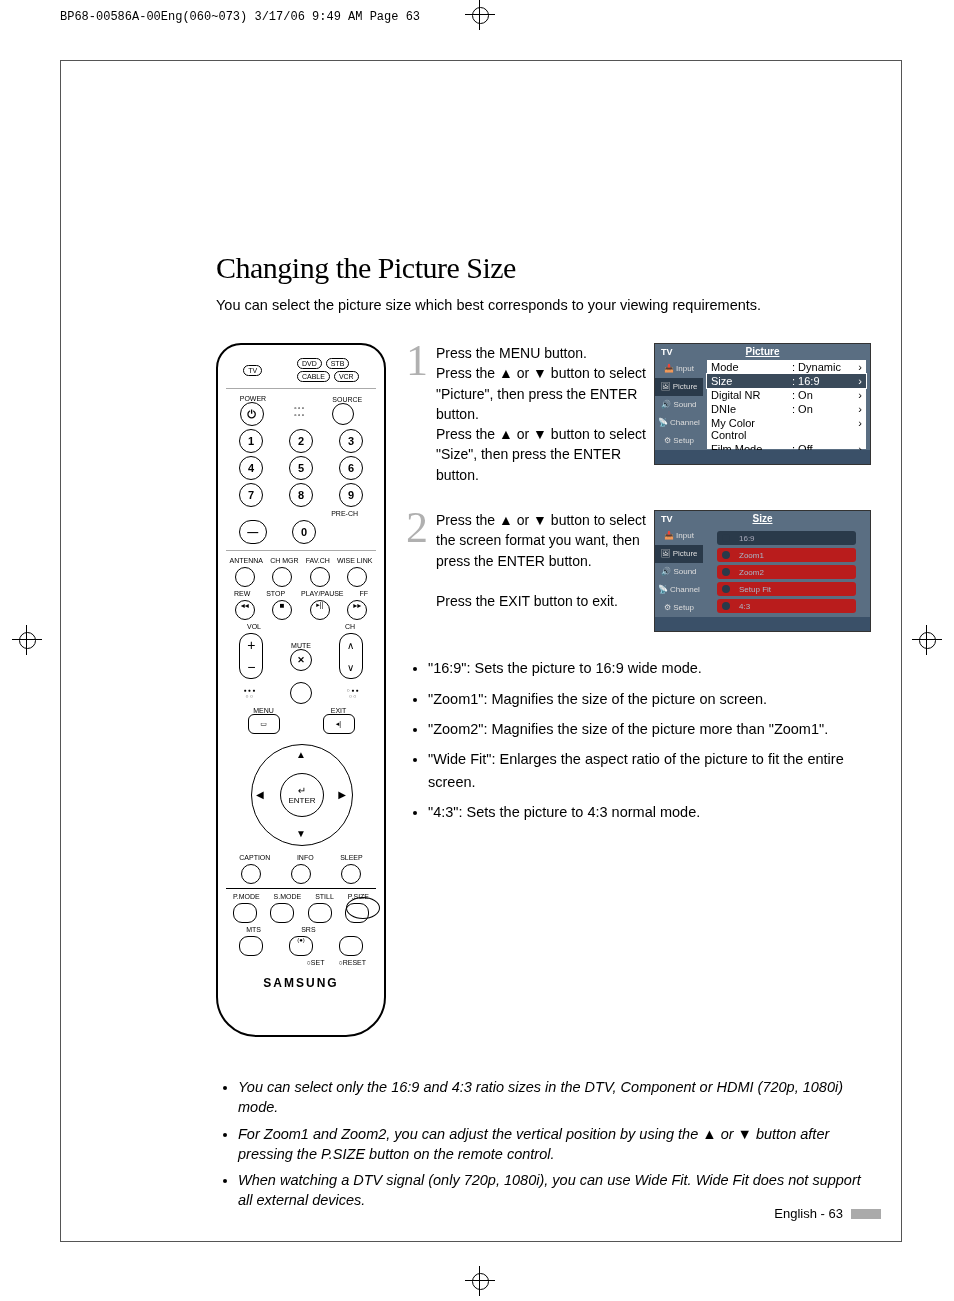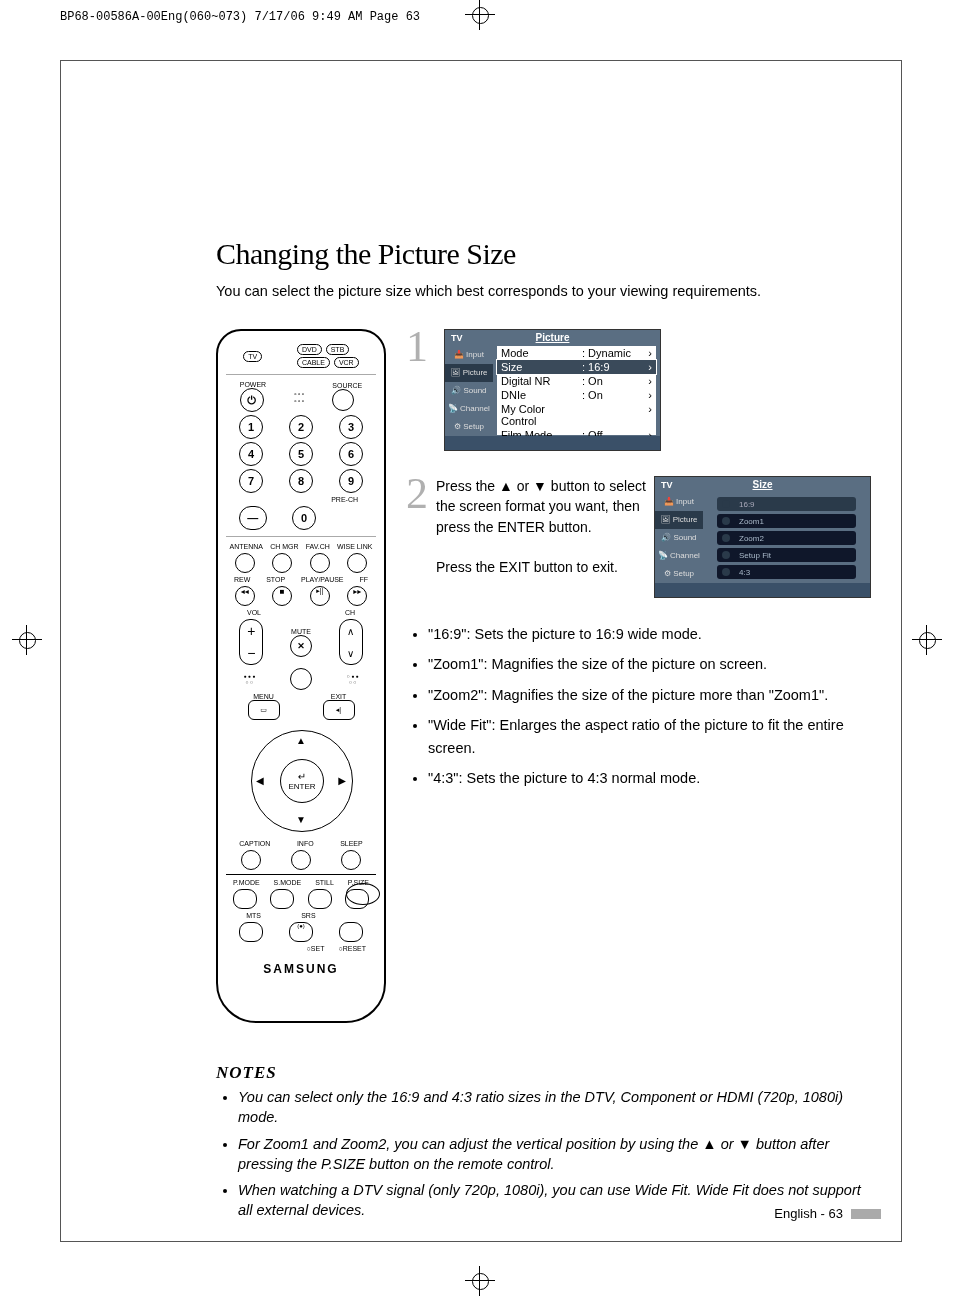--- a/index.html
+++ b/index.html
@@ -47,21 +47,21 @@
     top: 14px; left: 0; height: 1px; width: 30px; background: #000;
   }
   .reg-mark .circ {
     position: absolute;
     left: 7px; top: 7px; width: 15px; height: 15px; border:1px solid #000; border-radius:50%;
   }
 
   .content {
     position: absolute;
     left: 155px;
-    top: 176px;
+    top: 190px;
     width: 655px;
   }
   h1.title {
     font-family: "Times New Roman", Georgia, serif;
     font-weight: normal;
     font-size: 30px;
     letter-spacing: -0.5px;
     margin: 0 0 12px 0;
   }
   .intro {
@@ -170,21 +170,21 @@
   .osd .main .mrow.hl { background:#3a4a5a; color:#fff; border:1px solid #fff; margin:-1px;}
   .osd .foot {
     position:absolute; left:0; right:0; bottom:0; height:14px; background:#3a5068;
     display:flex; justify-content:flex-end; gap:8px; padding:0 4px; align-items:center; font-size:8px;
   }
   .osd .foot span { opacity:0.9;margin-top:40px;}
   
   .osd2 .main { background:transparent;}
   .osd2 .opt-list { display:flex; flex-direction:column; gap:3px; padding:4px 10px;}
   .osd2 .opt {
-    height:14px; background:#0f172a; border-radius:3px; display:flex; align-items:center;
+    height:14px; background:#b91c1c; border-radius:3px; display:flex; align-items:center;
     font-size:8px; color:#a8b8c8; padding-left:22px; position:relative;
   }
   .osd2 .opt::before {
     content:""; position:absolute; left:5px; top:3px; width:8px; height:8px; border-radius:50%; background:#2a3a4a;
   }
   .osd2 .opt.hl { background:#2a3a4a; color:#aab;}
 
   h2.alt-method {
     font-family: Arial, sans-serif;
     font-size: 16px;
@@ -225,21 +225,21 @@
     position:absolute;
     width: 32px;
     height: 20px;
     border: 1.5px solid #000;
     border-radius: 50%;
   }
 </style>
 </head>
 <body>
 
-<div class="print-header">BP68-00586A-00Eng(060~073)  7/17/06  9:49 AM  Page 63</div>
+<div class="print-header">BP68-00586A-00Eng(060~073)  3/17/06  9:49 AM  Page 63</div>
 
 <div class="reg-mark top">
     <div class="circ"></div>
   </div>
 <div class="reg-mark bottom">
     <div class="circ"></div>
   </div>
 <div class="reg-mark left">
     <div class="circ"></div>
   </div>
@@ -411,20 +411,23 @@
             <span>○<span>SET</span></span>
             <span>○<span>RESET</span></span>
           </div>
           <div class="logo">SAMSUNG</div>
         </div>
       </div>
 
       <div class="right-col">
         <div class="step">
           <div class="step-num">1</div>
+          <div class="step-text" style="white-space:pre-line;">Press the MENU button.
+Press the ▲ or ▼ button to select "Picture", then press the ENTER button.
+Press the ▲ or ▼ button to select "Size", then press the ENTER button.</div>
           <div class="osd">
             <div class="tv-label">TV</div>
             <div class="osd-title">Picture</div>
             <div class="side">
               <div class="item">📥 <span>Input</span></div>
               <div class="item active">🖼 <span>Picture</span></div>
               <div class="item">🔊 <span>Sound</span></div>
               <div class="item">📡 <span>Channel</span></div>
               <div class="item">⚙ <span>Setup</span></div>
             </div>
@@ -504,21 +507,20 @@
             <li>"16:9": Sets the picture to 16:9 wide mode.</li>
             <li>"Zoom1": Magnifies the size of the picture on screen.</li>
             <li>"Zoom2": Magnifies the size of the picture more than "Zoom1".</li>
             <li>"Wide Fit": Enlarges the aspect ratio of the picture to fit the entire screen.</li>
             <li>"4:3": Sets the picture to 4:3 normal mode.</li>
           </ul>
       </div>
     </div>
 
     <div class="notes-section">
-      <div class="notes-head">NOTES</div>
       <ul class="notes" id="notes-list">
           <li>You can select only the 16:9 and 4:3 ratio sizes in the DTV, Component or HDMI (720p, 1080i) mode.</li>
           <li>For Zoom1 and Zoom2, you can adjust the vertical position by using the ▲ or ▼ button after pressing the P.SIZE button on the remote control.</li>
           <li>When watching a DTV signal (only 720p, 1080i), you can use Wide Fit. Wide Fit does not support all external devices.</li>
         </ul>
     </div>
   </div>
 
   <div class="page-foot">
     <span>English - 63</span>

